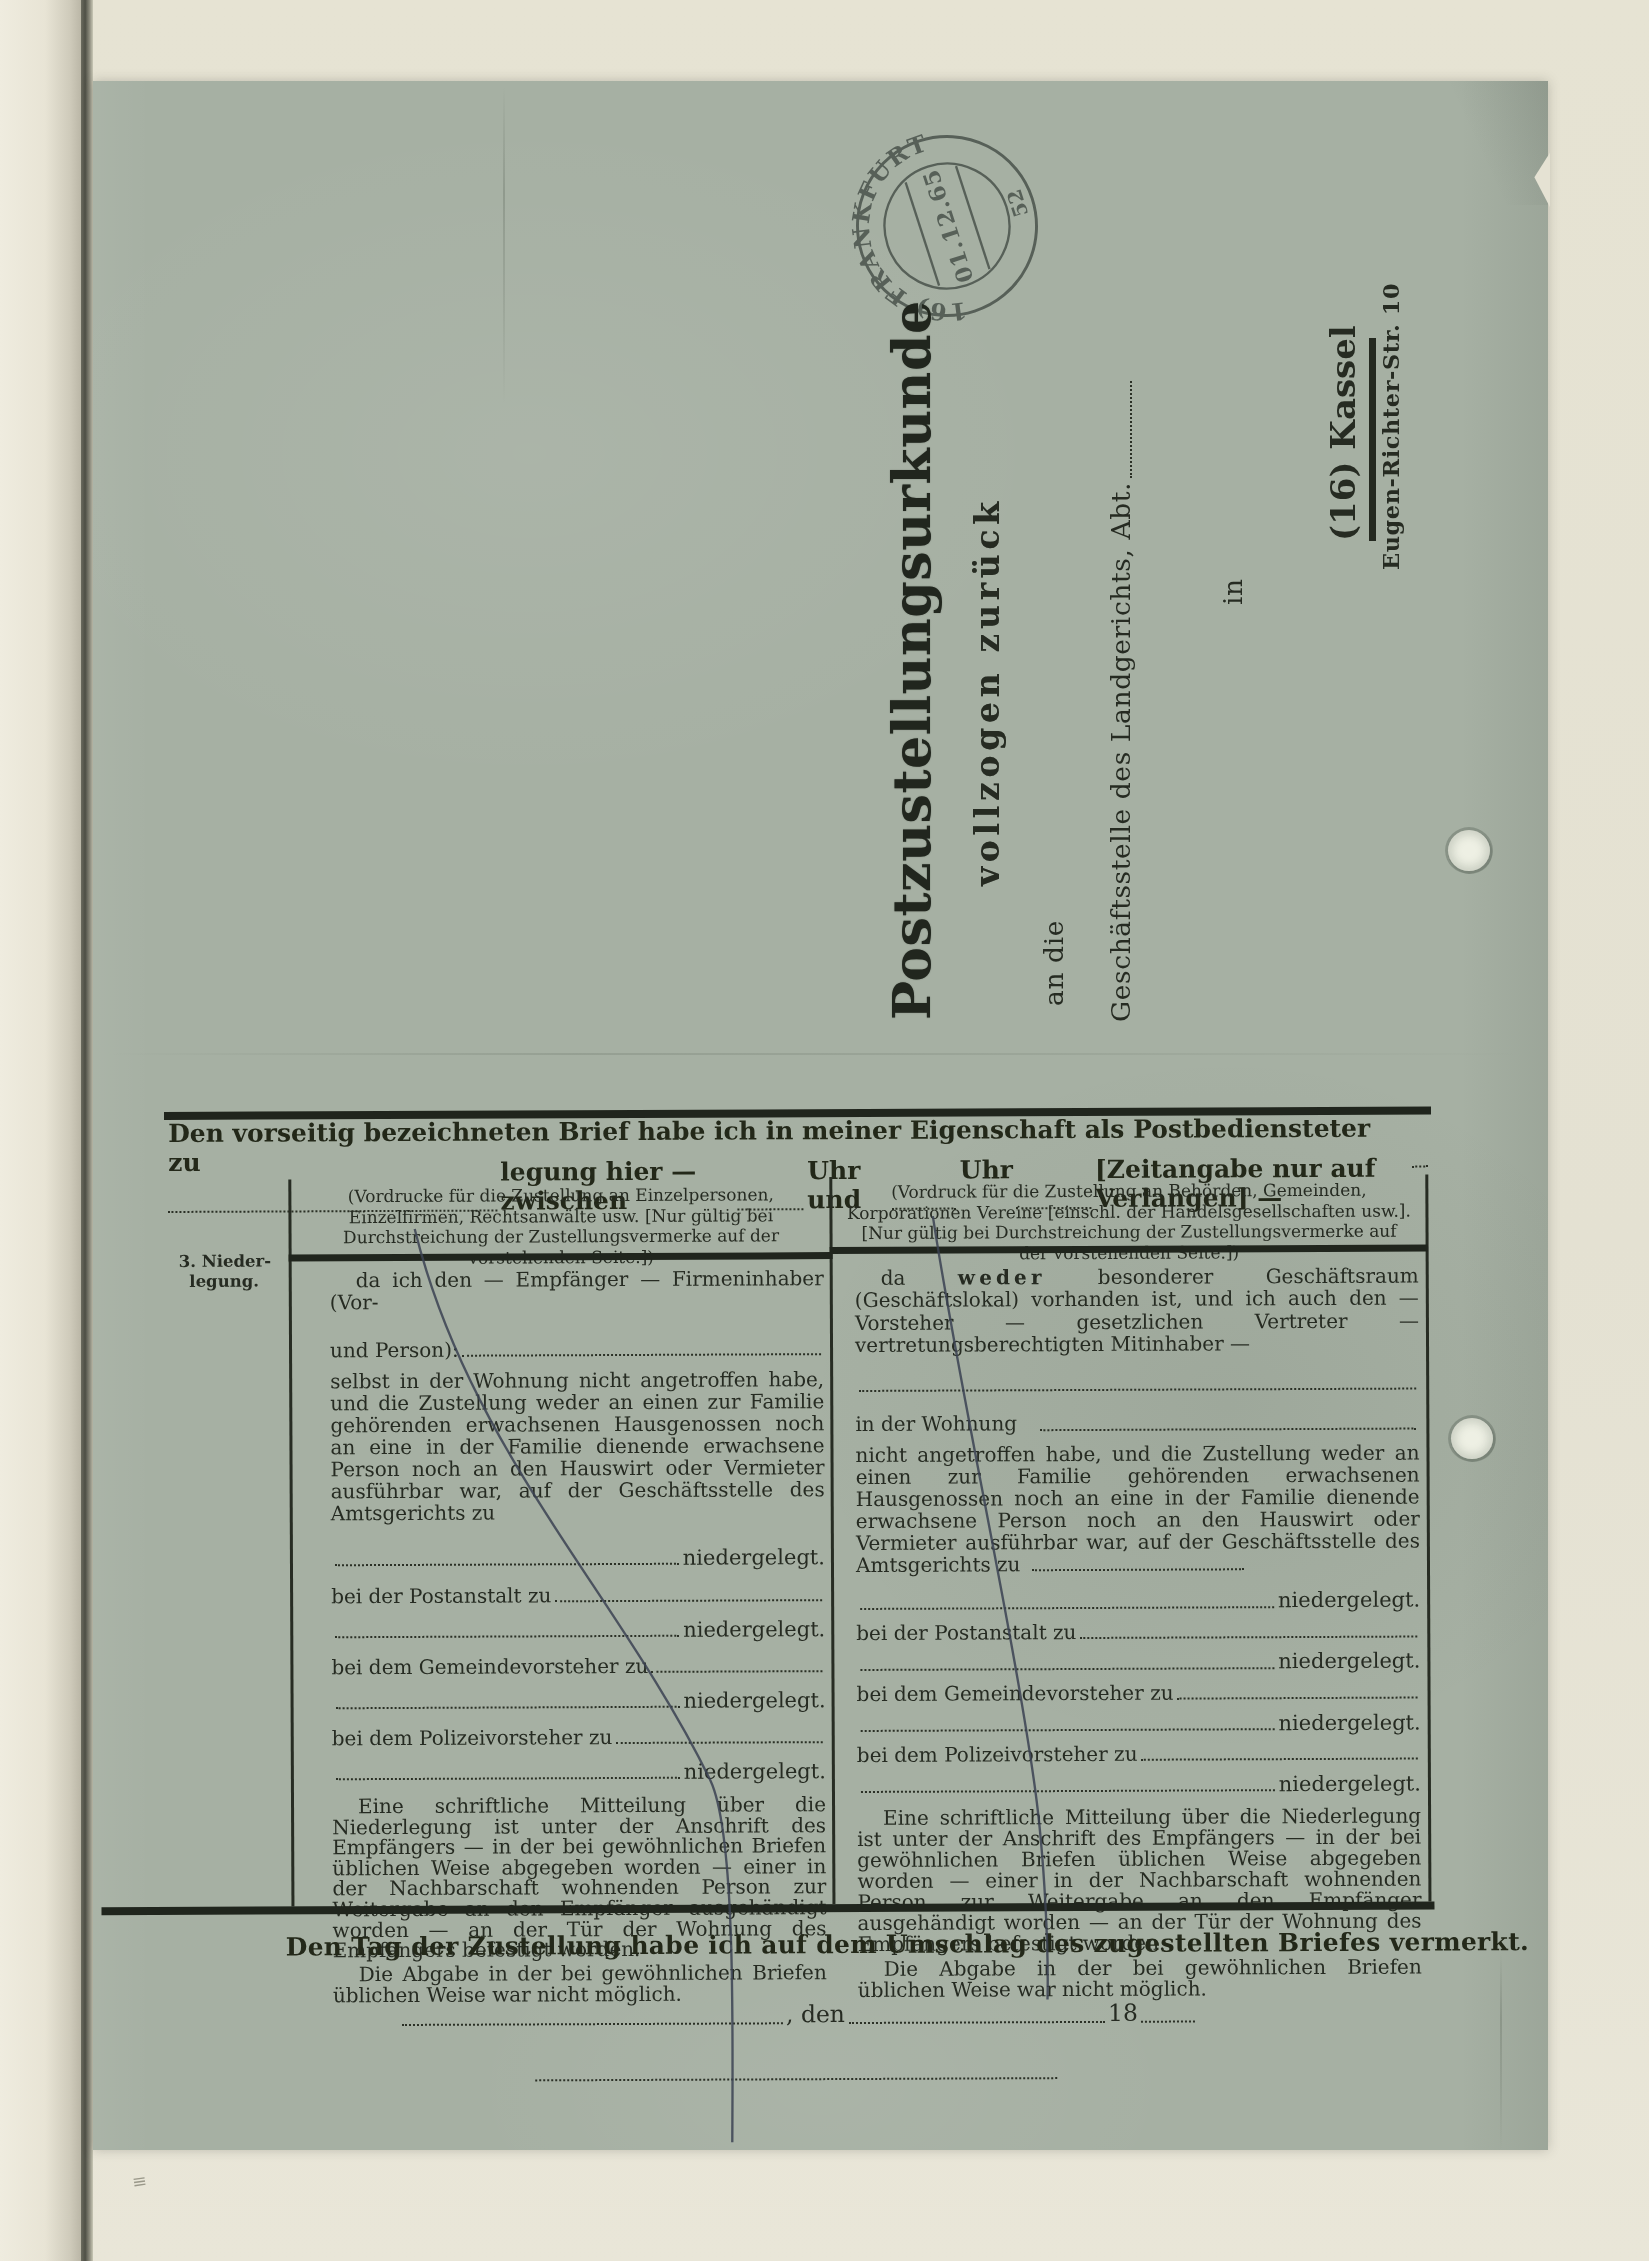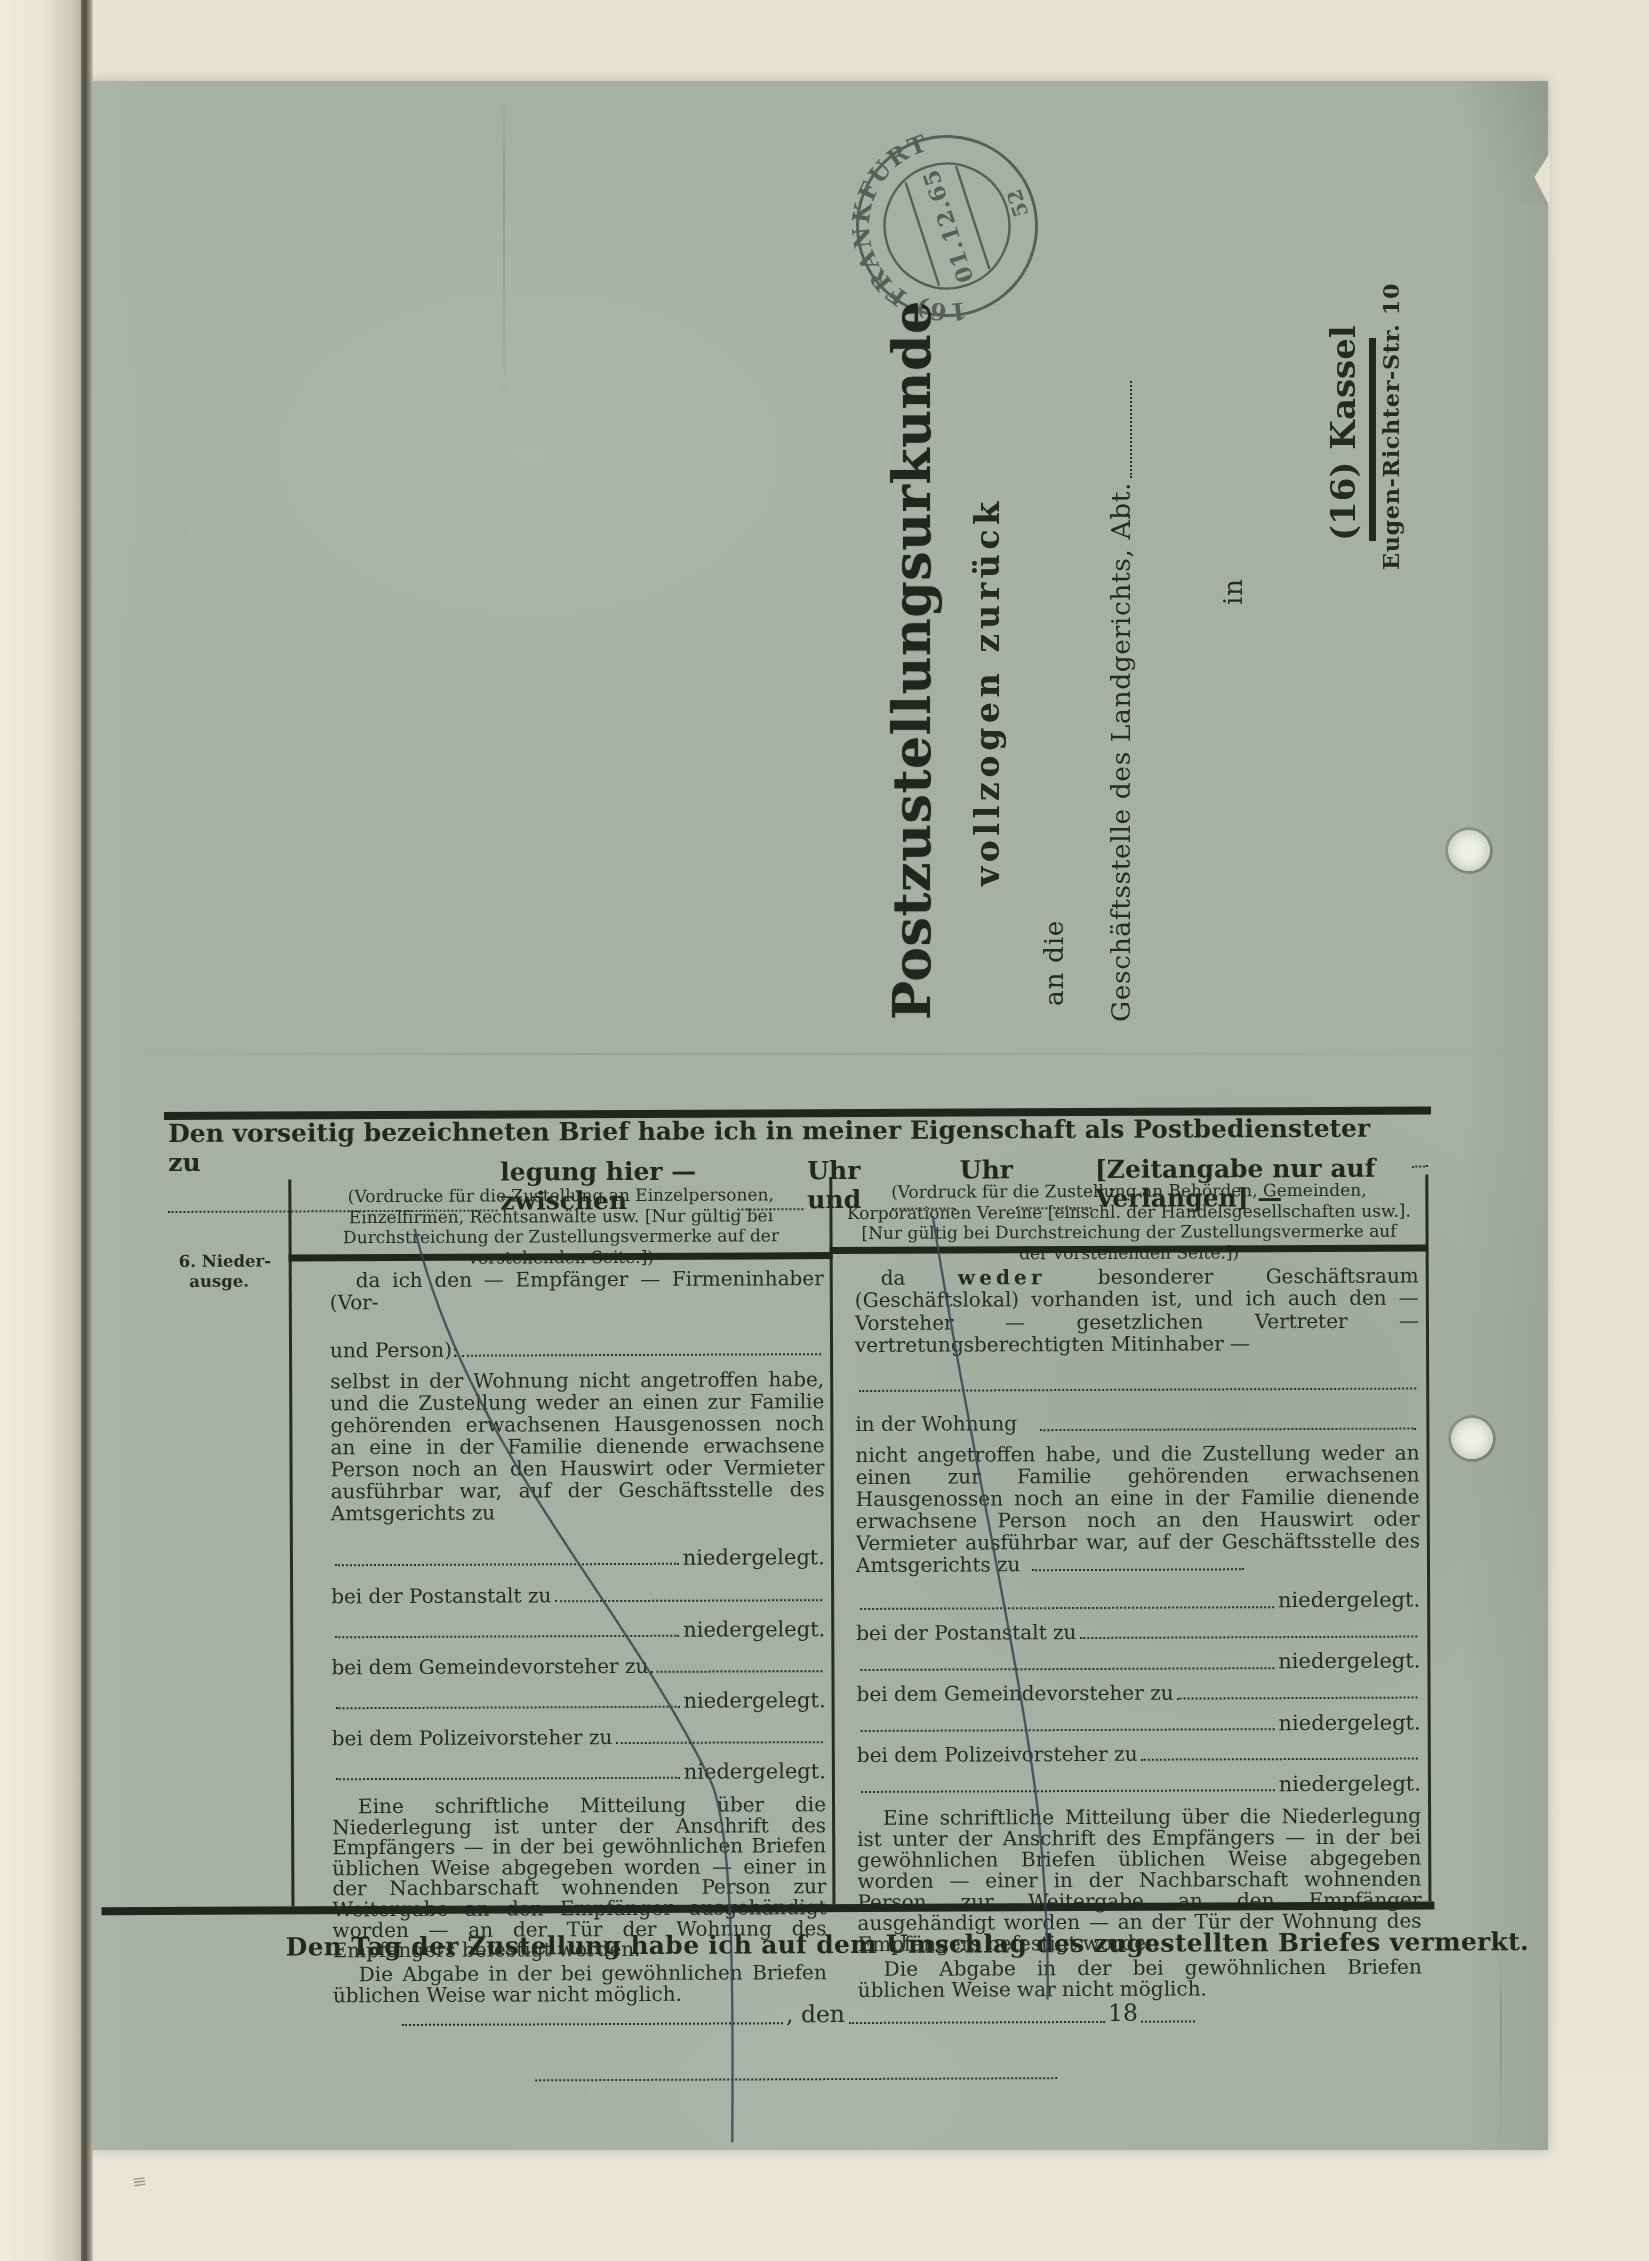--- a/index.html
+++ b/index.html
@@ -125,22 +125,22 @@
       <span>legung hier — zwischen</span>
       <span class="dotfix" style="width:66px;"></span>
       <span>Uhr und</span>
       <span class="dotfix" style="width:64px;"></span>
       <span>Uhr</span>
       <span class="dotfix" style="width:75px;"></span>
       <span>[Zeitangabe nur auf Verlangen] —</span>
     </div>
 
     <div class="seclabel" style="left:85px;top:1171px;width:109px;">
-      <div>6. Nieder-</div>
-      <div style="padding-left:10.6px;">ausge.</div>
+      <div>3. Nieder-</div>
+      <div style="padding-left:10.6px;">legung.</div>
     </div>
 
     <div class="vline" style="left:195px;top:1099px;height:727px;"></div>
     <div class="vline" style="left:736px;top:1099px;height:727px;"></div>
     <div class="vline" style="left:1332px;top:1099px;height:727px;"></div>
 
     <div class="colhead" style="left:212px;top:1106px;width:511px;">(Vordrucke für die Zustellung an Einzelpersonen, Einzelfirmen, Rechtsanwälte usw. [Nur gültig bei Durchstreichung der Zu­stellungsvermerke auf der vorstehenden Seite.])</div>
     <div class="colhead" style="left:753px;top:1104px;width:565px;">(Vordruck für die Zustellung an Behörden, Gemeinden, Korporationen Vereine [einschl. der Handelsgesellschaften usw.]. [Nur gültig bei Durch­streichung der Zustellungsvermerke auf der vorstehenden Seite.])</div>
     <div class="rule" style="left:195px;top:1174px;width:544px;height:6.5px;"></div>
     <div class="rule" style="left:736px;top:1169px;width:598px;height:6.5px;"></div>

